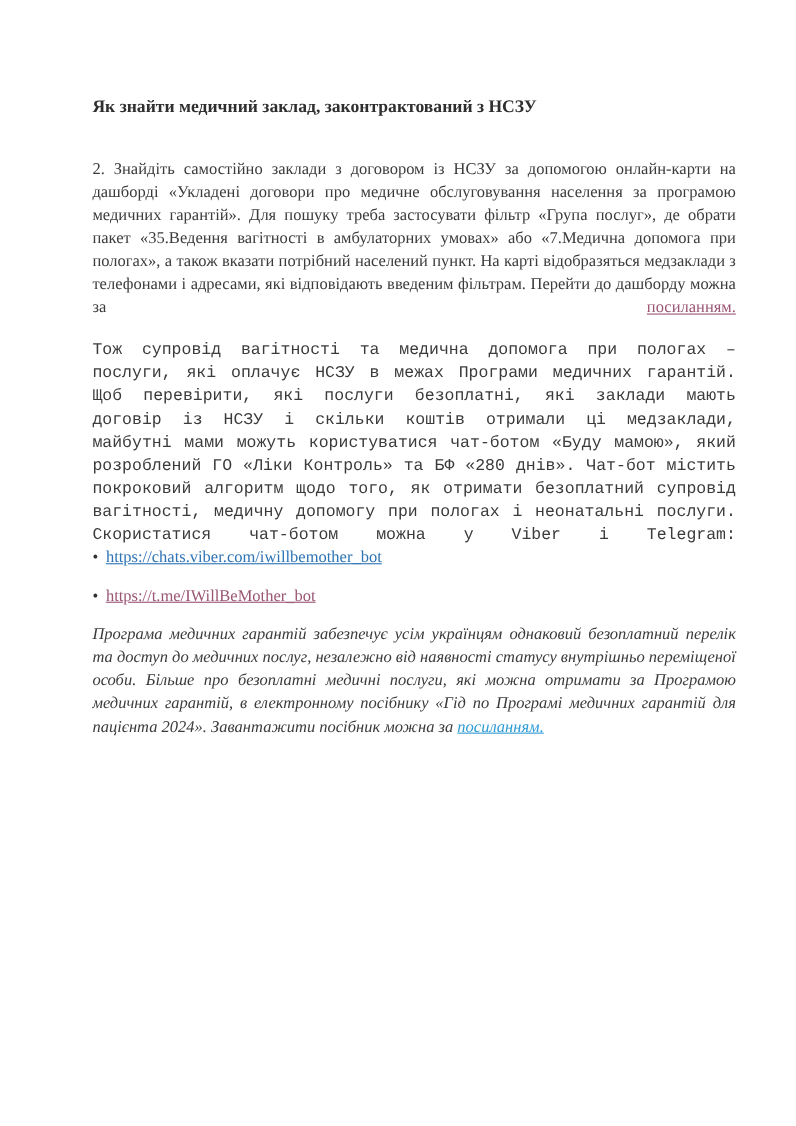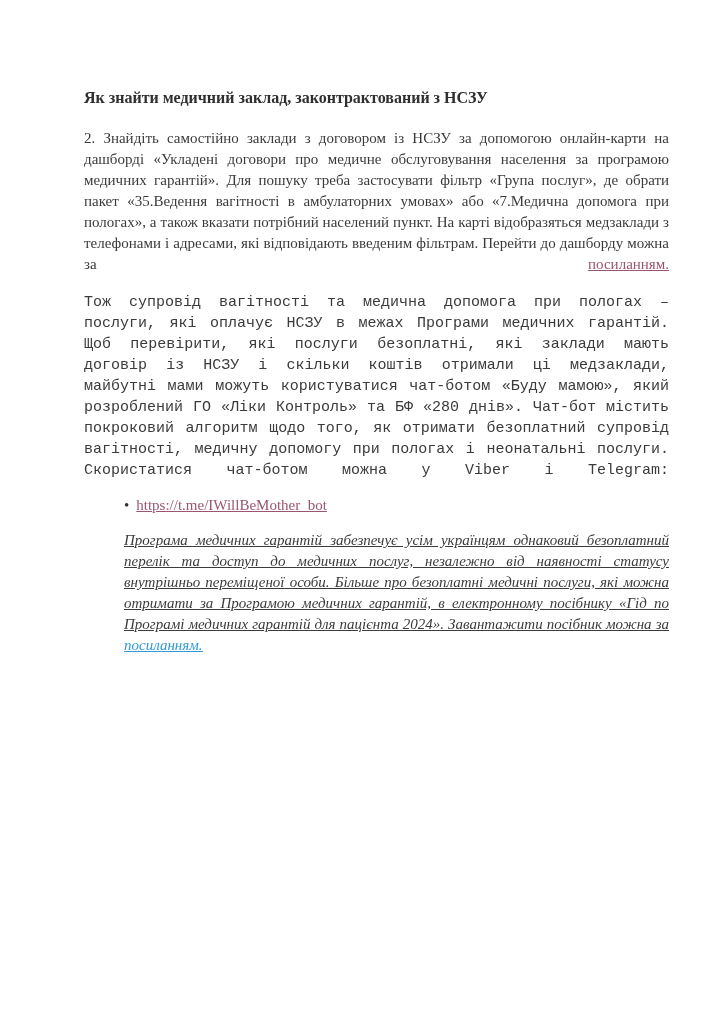--- a/index.html
+++ b/index.html
@@ -18,75 +18,76 @@
     position: absolute;
     left: 84px;
     top: 88px;
     width: 585px;
     font-family: "Liberation Serif", serif;
     font-size: 15px;
     line-height: 21px;
     color: #3b3b3b;
   }
   .title {
-    margin: 0 0 20px 0;
+    margin: 0 0 36px 0;
     font-size: 16px;
     line-height: 20px;
     font-weight: 700;
     color: #2f2f2f;
   }
   .para {
     text-align: justify;
     margin: 0;
   }
   .justify-last {
     text-align-last: justify;
   }
   .spaced {
     margin-top: 17px;
     font-family: Liberation Mono, monospace;
   }
   .spaced-sm {
     margin-top: 14px;
-    margin-left: 40px;
   }
   .bullet-line {
     text-align: left;
   }
   .bullet {
     color: #2f2f2f;
     margin-right: 7px;
   }
   .link {
     text-decoration: underline;
     cursor: pointer;
   }
   .link-blue { color: #2e74b5; }
   .link-followed { color: #9a5573; }
   .link-guide { color: #2e9bd5; }
   .italic {
     font-style: italic;
-    text-decoration: underline;
   }
 </style>
 </head>
 <body>
 
 <div class="page">
   <div class="content">
 
     <h1 class="title">Як знайти медичний заклад, законтрактований з НСЗУ</h1>
 
 
     <div class="para justify-last">
       <span>2. Знайдіть самостійно заклади з договором із НСЗУ за допомогою онлайн-карти на дашборді «Укладені договори про медичне обслуговування населення за програмою медичних гарантій». Для пошуку треба застосувати фільтр «Група послуг», де обрати пакет «35.Ведення вагітності в амбулаторних умовах» або «7.Медична допомога при пологах», а також вказати потрібний населений пункт. На карті відобразяться медзаклади з телефонами і адресами, які відповідають введеним фільтрам. Перейти до дашборду можна за </span><a class="link link-followed" href="#">посиланням.</a>
     </div>
 
     <div class="para justify-last spaced">Тож супровід вагітності та медична допомога при пологах – послуги, які оплачує НСЗУ в межах Програми медичних гарантій. Щоб перевірити, які послуги безоплатні, які заклади мають договір із НСЗУ і скільки коштів отримали ці медзаклади, майбутні мами можуть користуватися чат-ботом «Буду мамою», який розроблений ГО «Ліки Контроль» та БФ «280 днів». Чат-бот містить покроковий алгоритм щодо того, як отримати безоплатний супровід вагітності, медичну допомогу при пологах і неонатальні послуги. Скористатися чат-ботом можна у Viber і Telegram:</div>
 
+    <div class="bullet-line">
+      <span class="bullet">•</span><a class="link link-blue" href="#">https://chats.viber.com/iwillbemother_bot</a>
+    </div>
 
     <div class="bullet-line spaced-sm">
       <span class="bullet">•</span><a class="link link-followed" href="#">https://t.me/IWillBeMother_bot</a>
     </div>
 
     <div class="para italic spaced-sm">
       <span>Програма медичних гарантій забезпечує усім українцям однаковий безоплатний перелік та доступ до медичних послуг, незалежно від наявності статусу внутрішньо переміщеної особи. Більше про безоплатні медичні послуги, які можна отримати за Програмою медичних гарантій, в електронному посібнику «Гід по Програмі медичних гарантій для пацієнта 2024». Завантажити посібник можна за </span><a class="link link-guide" href="#">посиланням.</a>
     </div>
 
   </div>

